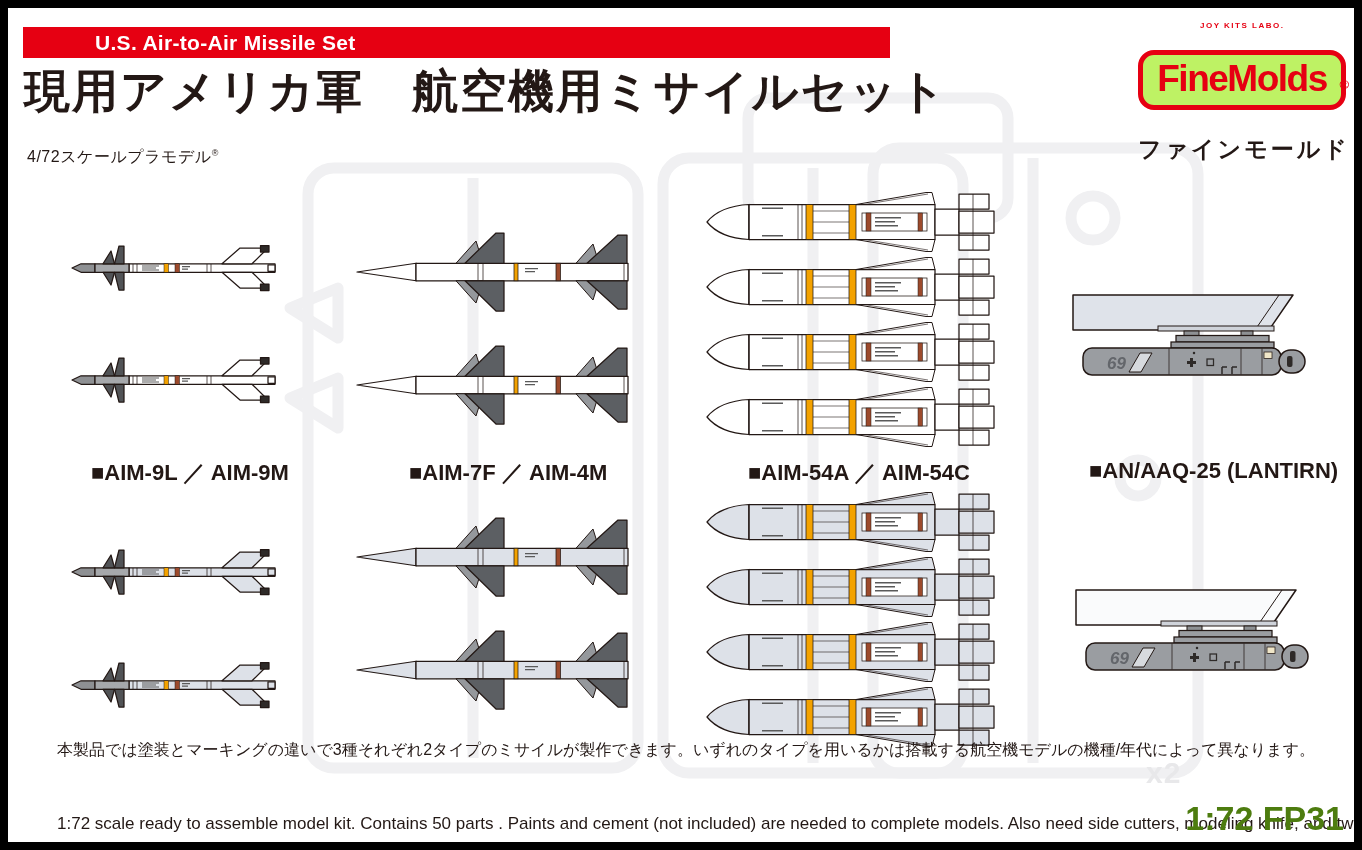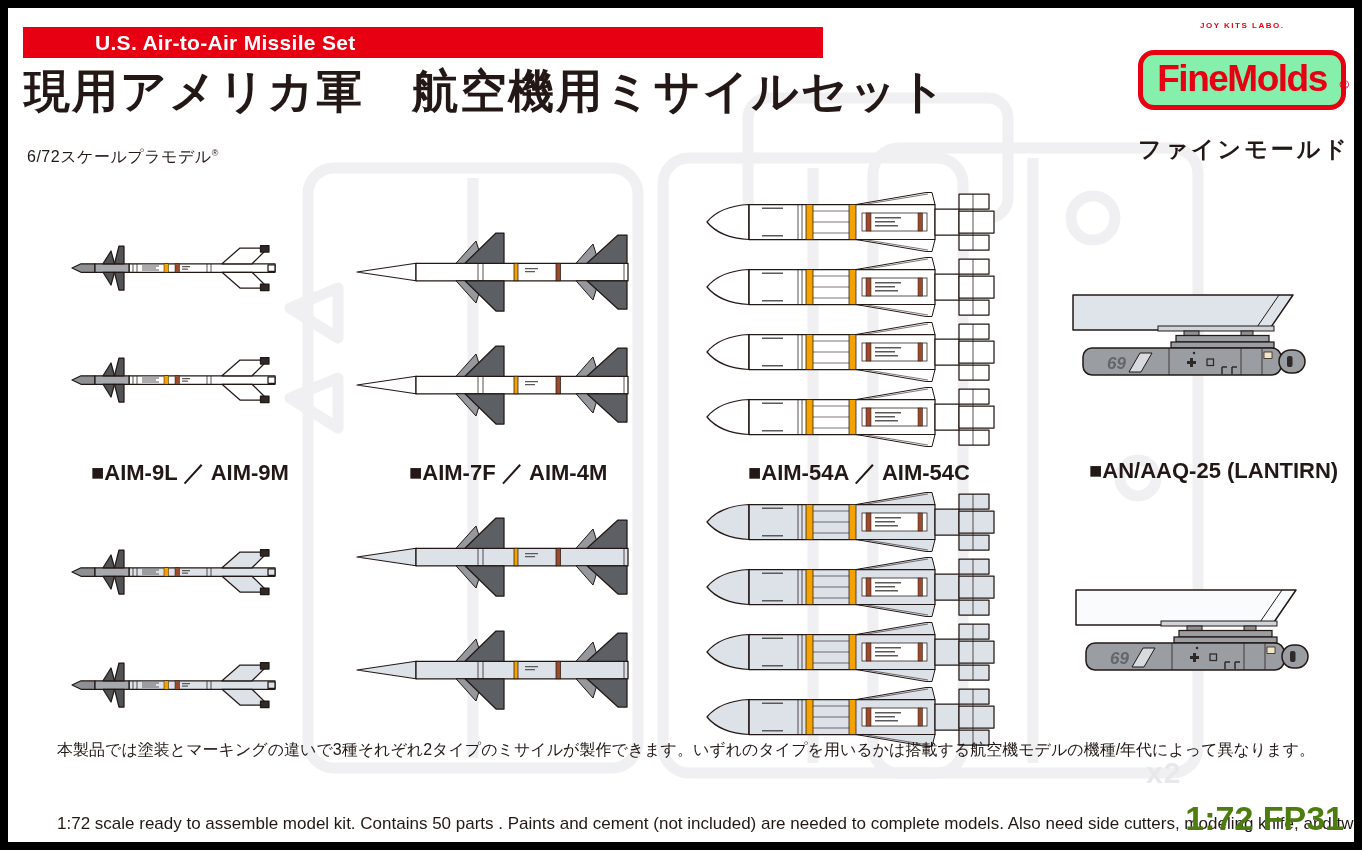--- a/index.html
+++ b/index.html
@@ -6,42 +6,42 @@
   .box{
     position:relative;
     width:1346px;height:834px;
     border:8px solid #000;
     background:#fff;
     overflow:hidden;
     font-family:"Liberation Sans", sans-serif;
     color:#231815;
   }
   .banner{
-    position:absolute;left:15px;top:19px;width:800px;height:31px;
+    position:absolute;left:15px;top:19px;width:867px;height:31px;
     background:#e60012;
     color:#fff;font-weight:bold;font-size:21px;line-height:31px;
     padding-left:72px;box-sizing:border-box;letter-spacing:.3px;
   }
   .title-jp{
     position:absolute;left:16px;top:60px;margin:0;
     font-size:46px;font-weight:bold;letter-spacing:2px;line-height:1;
     white-space:nowrap;
   }
   .subtitle{
     position:absolute;left:19px;top:139px;
     font-size:16px;font-weight:500;letter-spacing:.5px;
   }
   .subtitle sup{font-size:9px;}
   .logo-wrap{position:absolute;left:1130px;top:13px;width:208px;}
   .logo-tagline{
     color:#e60012;font-size:8px;font-weight:bold;letter-spacing:1.5px;
     margin:0 0 19px 62px;line-height:10px;
   }
   .logo-frame{
-    height:50px;border:5px solid #e60012;border-radius:16px;background:#86efac;
+    height:50px;border:5px solid #e60012;border-radius:16px;background:#bef264;
     display:flex;align-items:center;justify-content:center;
   }
   .logo-name{
     color:#e60012;font-size:37px;font-weight:bold;letter-spacing:-1.5px;
     line-height:1;padding-bottom:3px;
   }
   .logo-reg{
     position:absolute;right:-3px;top:56px;color:#e60012;
     font-size:13px;font-weight:bold;
   }
@@ -254,21 +254,21 @@
 
     <use href="#lantirn" x="1057" y="275" width="250" height="95" style="--wing:#dfe3ea"></use>
     <use href="#lantirn" x="1060" y="570" width="250" height="95" style="--wing:#fafbfc"></use>
   </svg>
 
   <div class="banner">
     <span>U.S. Air-to-Air Missile Set</span>
   </div>
   <h1 class="title-jp">現用アメリカ軍　航空機用ミサイルセット</h1>
   <div class="subtitle">
-    <span>6/72スケールプラモデル</span><sup>®</sup>
+    <span>4/72スケールプラモデル</span><sup>®</sup>
   </div>
 
   <div class="logo-wrap">
     <div class="logo-tagline">JOY KITS LABO.</div>
     <div class="logo-frame">
       <span class="logo-name">FineMolds</span>
     </div>
     <span class="logo-reg">®</span>
     <div class="logo-jp">ファインモールド</div>
   </div>

